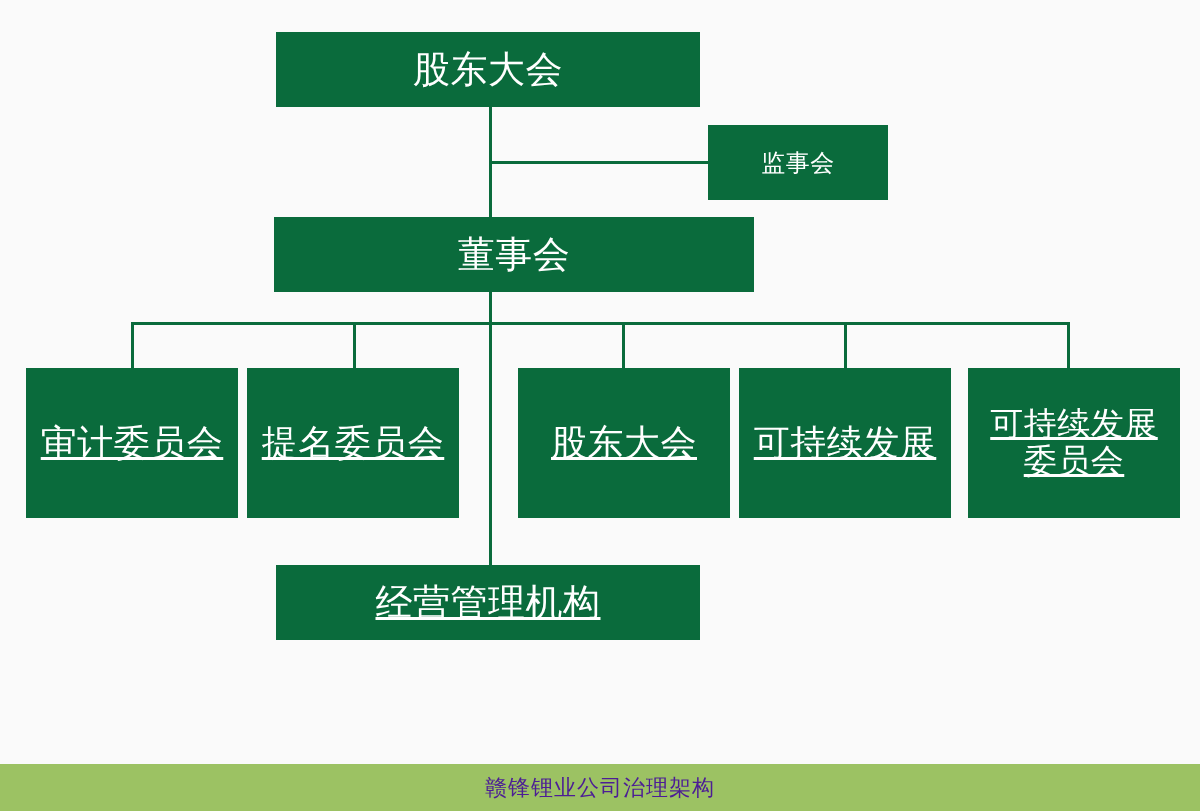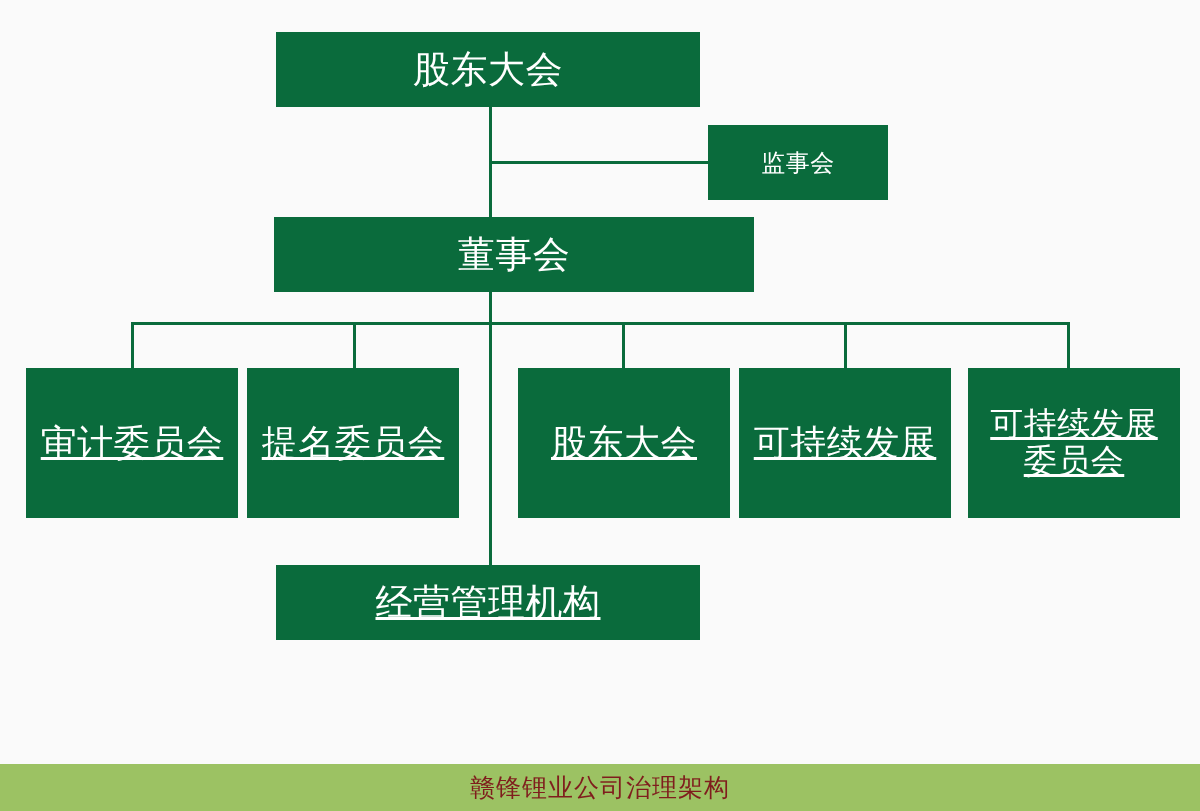--- a/index.html
+++ b/index.html
@@ -111,22 +111,22 @@
     top: 764px;
     width: 1200px;
     height: 47px;
     background: #9cc263;
     display: flex;
     align-items: center;
     justify-content: center;
     z-index: 5;
   }
   .caption-text {
-    color: #7f1d1d;
-    font-size: 25px;
+    color: #4c1d95;
+    font-size: 22px;
     letter-spacing: 1px;
     line-height: 1;
   }
 </style>
 </head>
 <body>
 
 <div id="org-chart">
 
   <div class="line line-v trunk-top"></div>

